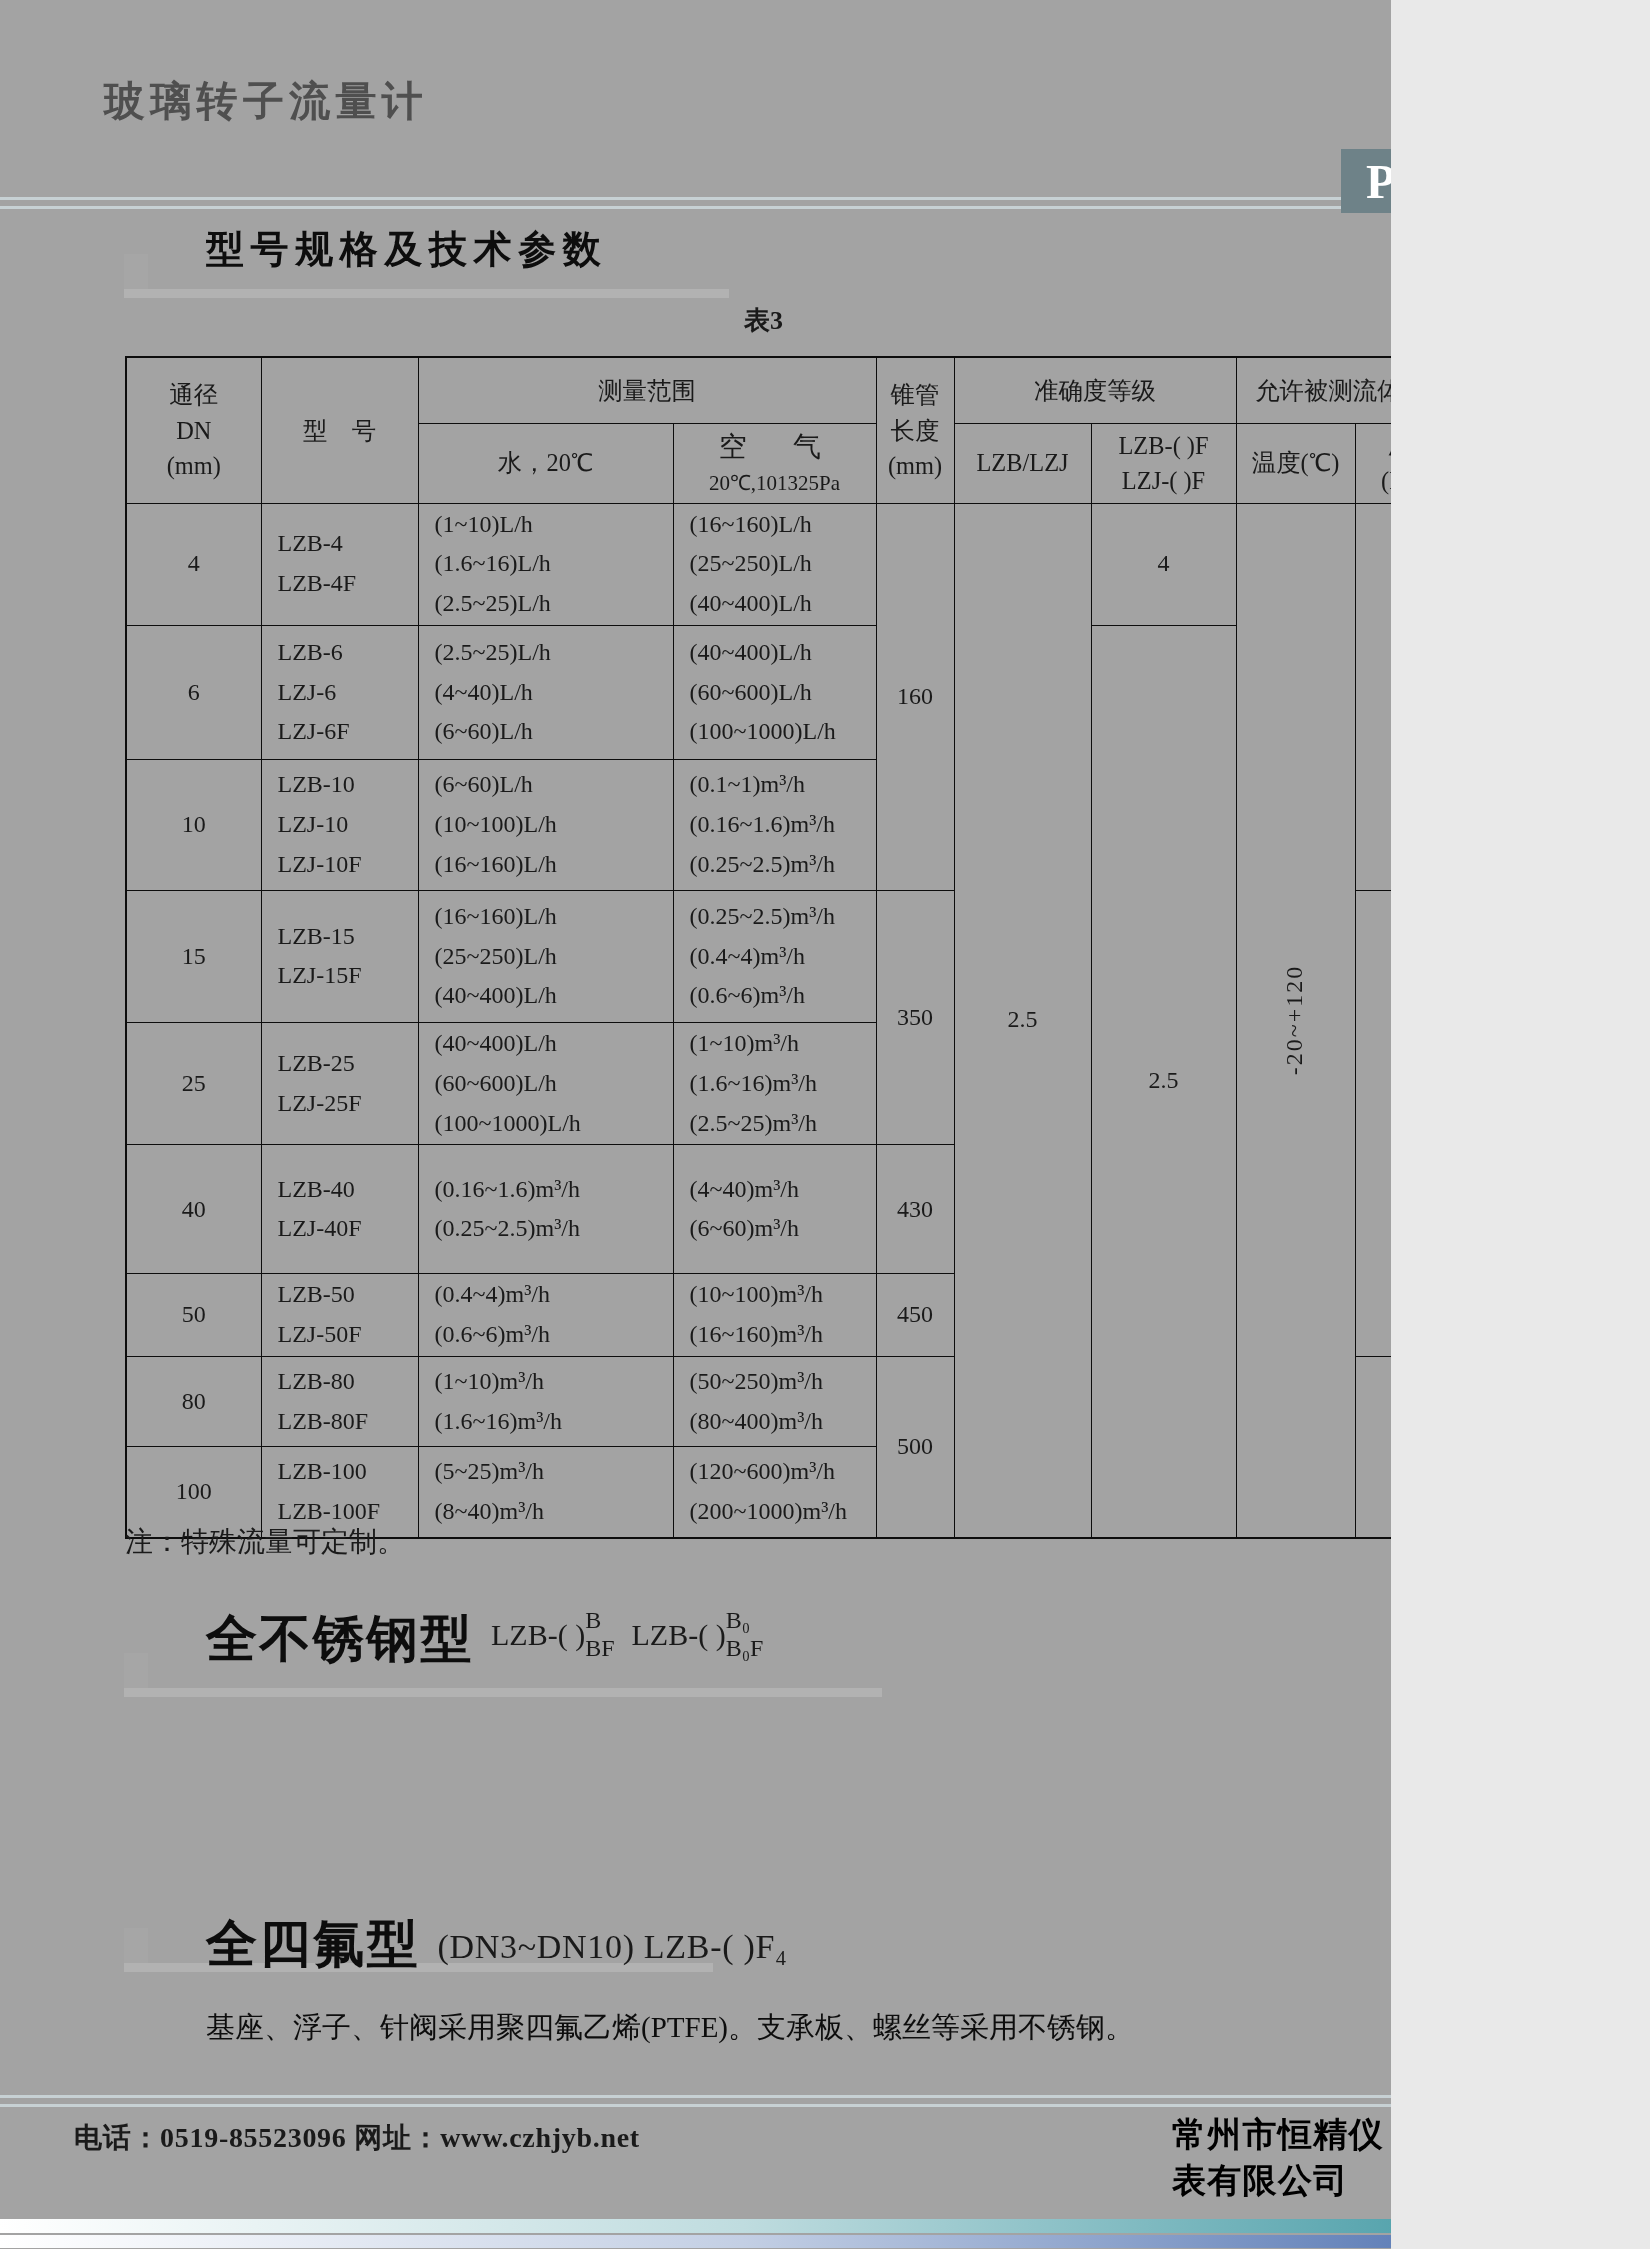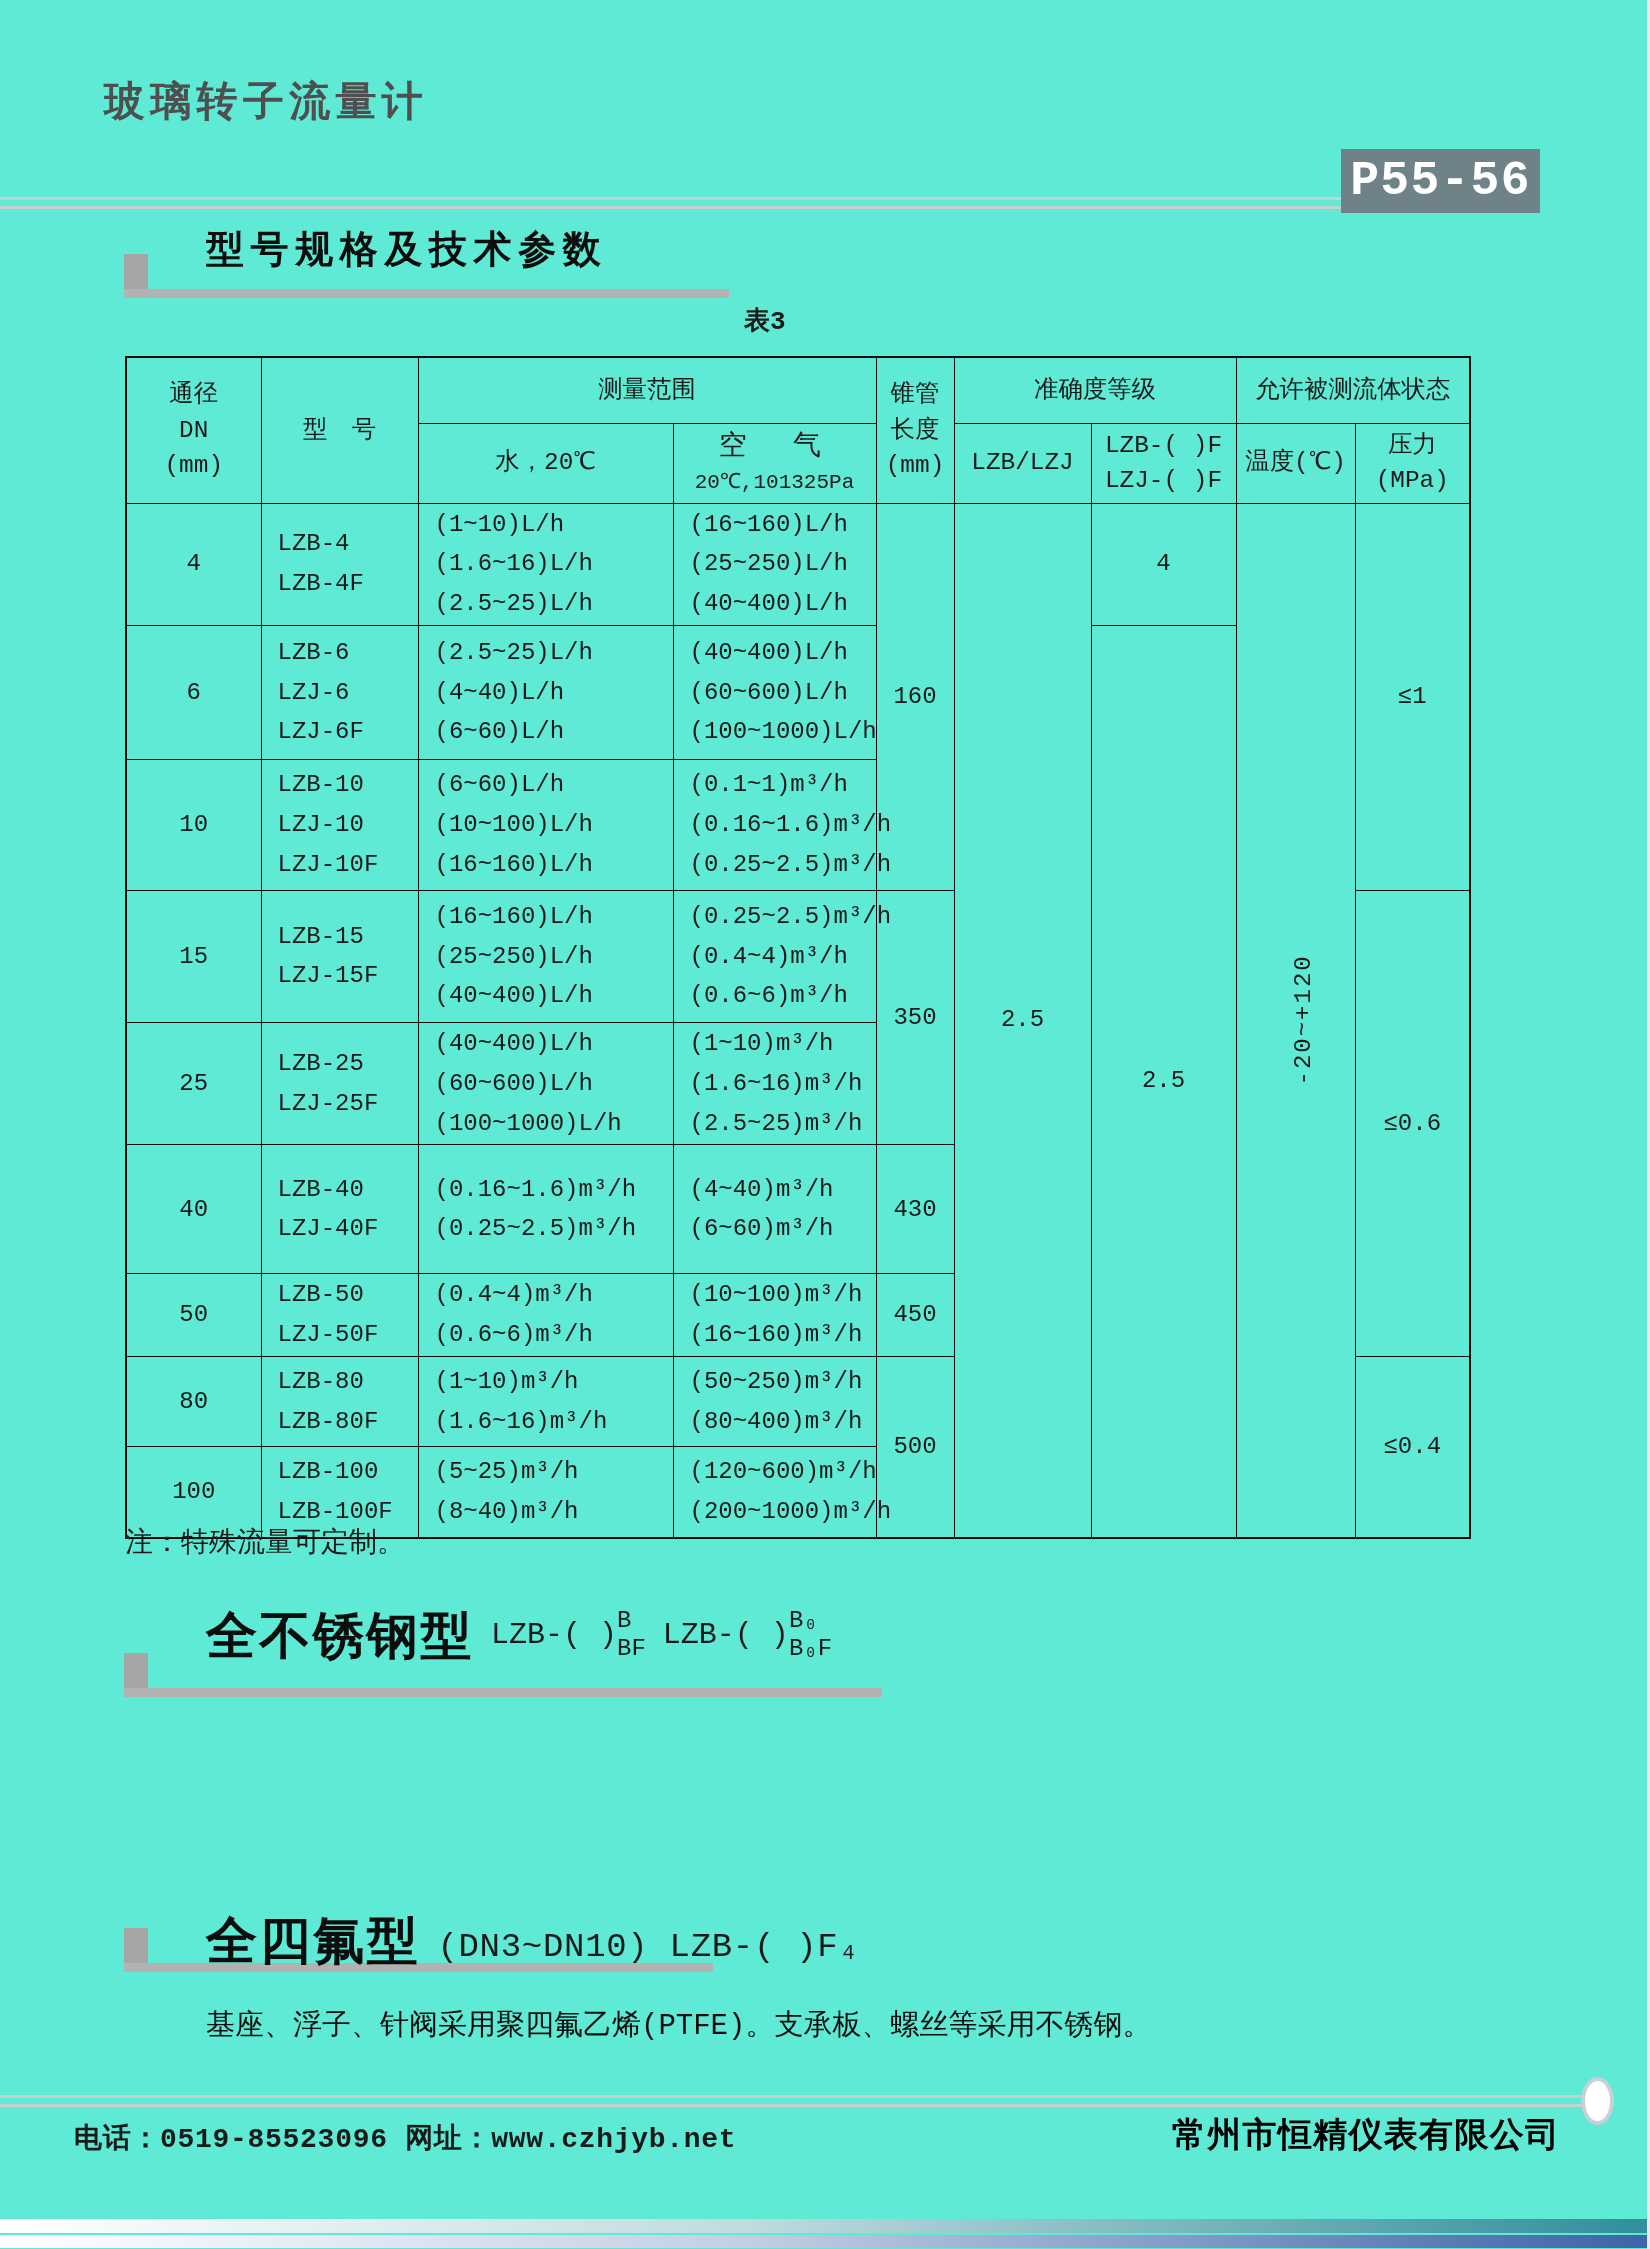--- a/index.html
+++ b/index.html
@@ -1,18 +1,18 @@
 <!DOCTYPE html>
 <html style="font-size:10.5px"><head>
 <meta charset="utf-8">
 <style>
   html,body{margin:0;padding:0;background:#e9e9e9;}
   #page{
-    position:relative;width:1647px;height:2250px;background:#5eead4;
-    font-family:Liberation Mono, monospace;color:#1a1a1a;overflow:hidden;
+    position:relative;width:1391px;height:2250px;background:#a3a3a3;
+    font-family:Liberation Serif, serif;color:#1a1a1a;overflow:hidden;
   }
   .abs{position:absolute;}
   
   .page-title{left:104px;top:74px;font-size:41px;font-weight:900;color:#4f4f4f;letter-spacing:5.3px;}
   .rule{height:3.3px;background:#c7d1d4;}
   .rule1{left:0;top:197px;width:1342px;}
   .rule2{left:0;top:206px;width:1342px;}
   .badge{left:1341px;top:149px;width:199px;height:64px;background:#6e8288;
          display:flex;align-items:center;justify-content:center;
          color:#ffffff;font-size:48px;font-weight:800;letter-spacing:1.3px;}

